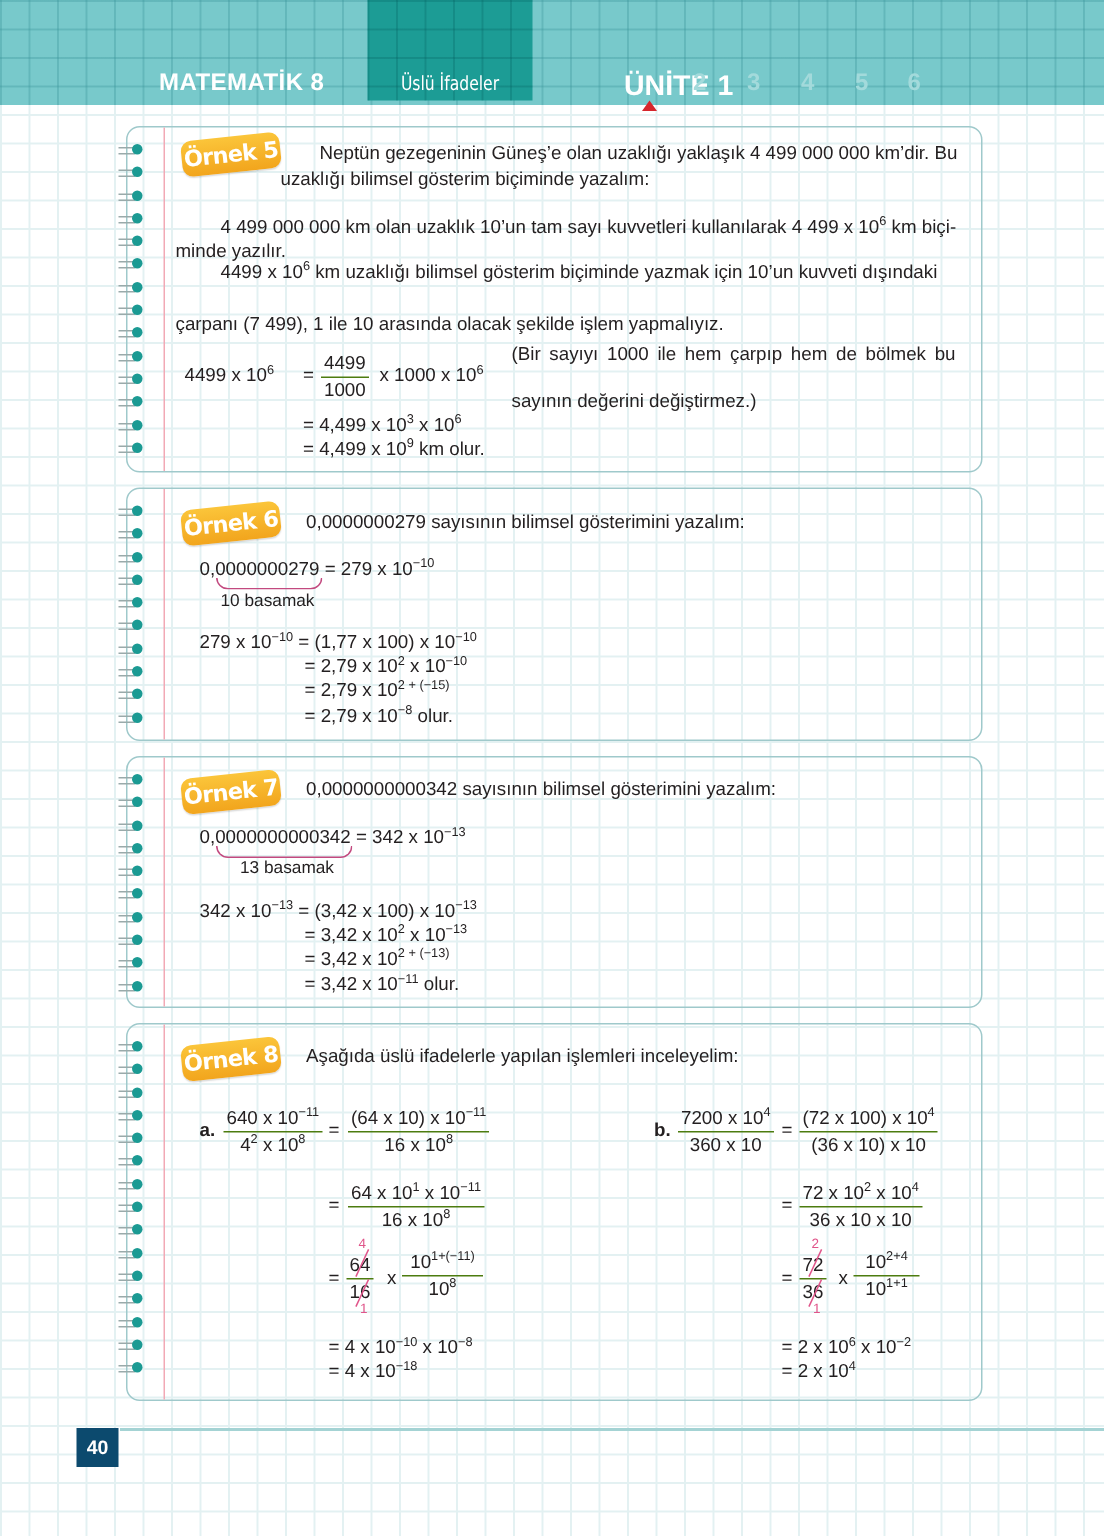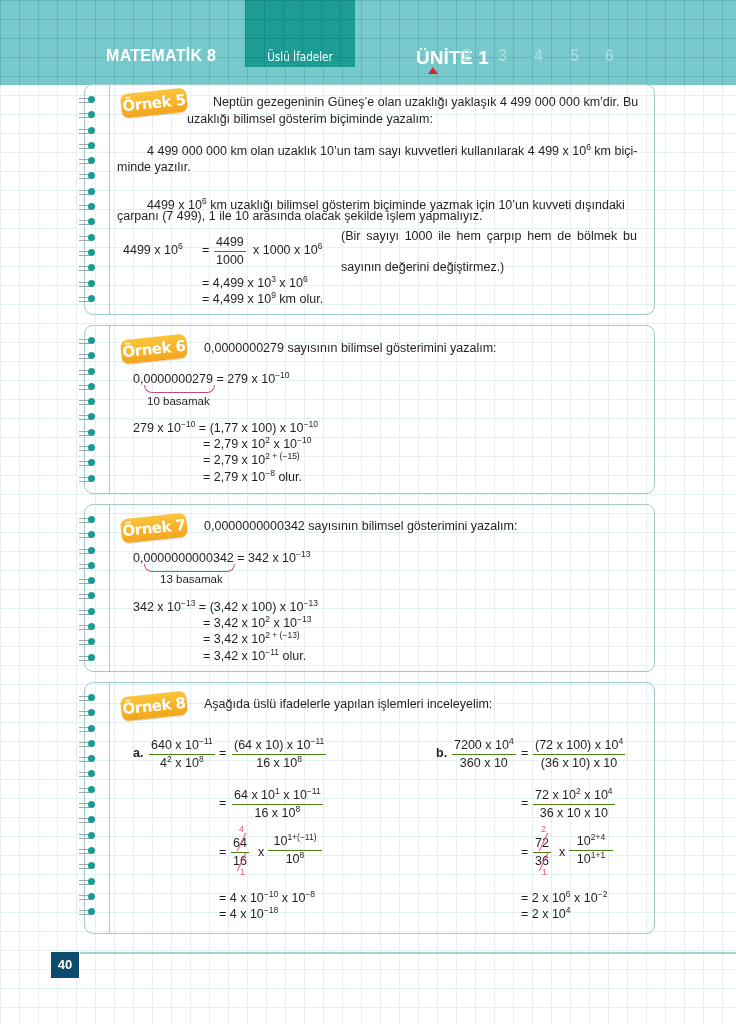--- a/index.html
+++ b/index.html
@@ -8,21 +8,21 @@
     position: relative;
     background-color: #ffffff;
     background-image:
       linear-gradient(to right, #e3f1f2 1px, transparent 1px),
       linear-gradient(to bottom, #e3f1f2 1px, transparent 1px);
     background-size: 19px 19px;
     font-family: "Liberation Sans", sans-serif;
     color: #231f20;
   }
   .header {
-    position: absolute; left: 0; top: 0; width: 736px; height: 85px;
+    position: absolute; left: 0; top: 0; width: 736px; height: 70px;
     background-color: #78c9cb;
     background-image:
       linear-gradient(to right, rgba(60,150,155,0.35) 1px, transparent 1px),
       linear-gradient(to bottom, rgba(60,150,155,0.35) 1px, transparent 1px);
     background-size: 19px 19px;
   }
   .header-band {
     position: absolute; left: 245px; top: 0; width: 110px; height: 67px;
     background-color: #1c9c95;
     background-image:
@@ -126,21 +126,21 @@
       <div class="ring"></div>
       <div class="ring"></div>
       <div class="ring"></div>
   </div>
 </div>
 <div class="badge" style="left:121px;top:91px">Örnek 5</div>
 <div class="t" style="left:213px;top:94px">Neptün gezegeninin Güneş’e olan uzaklığı yaklaşık 4 499 000 000 km’dir. Bu</div>
 <div class="t" style="left:187px;top:111px">uzaklığı bilimsel gösterim biçiminde yazalım:</div>
 <div class="t" style="left:147px;top:143px"><span>4 499 000 000 km olan uzaklık 10’un tam sayı kuvvetleri kullanılarak 4 499 x 10</span><sup>6</sup><span> km biçi-</span></div>
 <div class="t" style="left:117px;top:159px">minde yazılır.</div>
-<div class="t" style="left:147px;top:197px"><span>4499 x 10</span><sup>6</sup><span> km uzaklığı bilimsel gösterim biçiminde yazmak için 10’un kuvveti dışındaki</span></div>
+<div class="t" style="left:147px;top:173px"><span>4499 x 10</span><sup>6</sup><span> km uzaklığı bilimsel gösterim biçiminde yazmak için 10’un kuvveti dışındaki</span></div>
 <div class="t" style="left:117px;top:208px">çarpanı (7 499), 1 ile 10 arasında olacak şekilde işlem yapmalıyız.</div>
 <div class="t" style="left:123px;top:242px"><span>4499 x 10</span><sup>6</sup></div>
 <div class="t" style="left:202px;top:242px">=</div>
 <div class="frac" style="left:214px;top:235px">
   <span class="num">4499</span>
   <span class="den">1000</span>
 </div>
 <div class="t" style="left:253px;top:242px"><span>x 1000 x 10</span><sup>6</sup></div>
 <div class="t just" style="left:341px;top:228px;width:296px;text-align-last:justify">(Bir sayıyı 1000 ile hem çarpıp hem de bölmek bu</div>
 <div class="t" style="left:341px;top:259px">sayının değerini değiştirmez.)</div>

